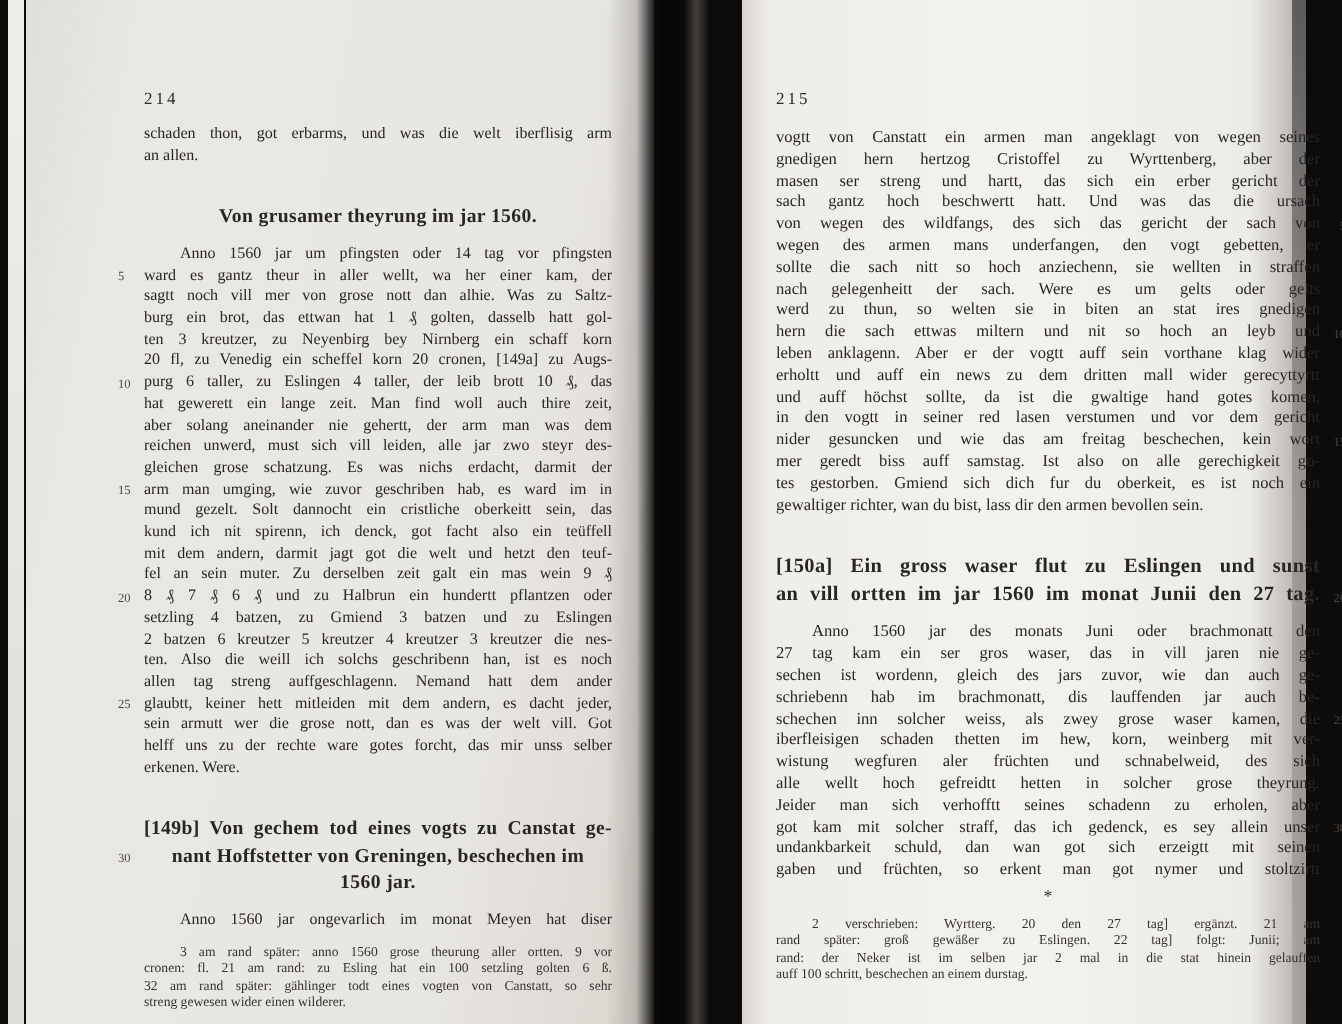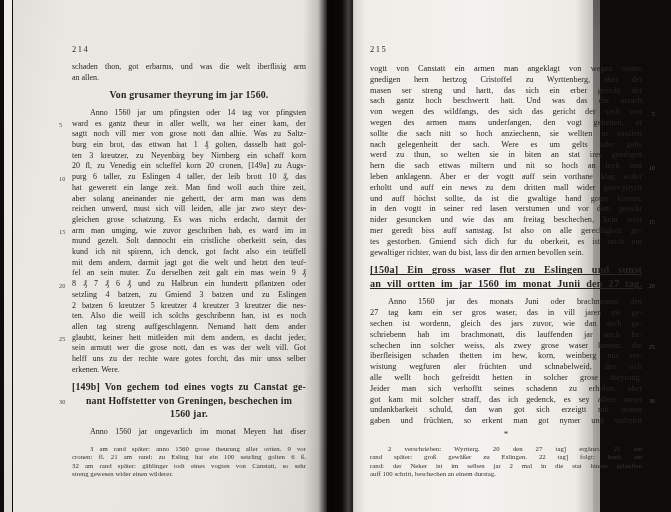--- a/index.html
+++ b/index.html
@@ -11,21 +11,21 @@
   .edge-white{
     position:absolute;left:4px;top:0;width:8px;height:100%;
     background:linear-gradient(180deg,#efeeea,#dedcd6);
   }
   .page{position:absolute;top:0;height:512px;}
   .page-left{
     left:13px;width:314px;
     background:linear-gradient(100deg,#e0ded8 0%,#eae8e3 15%,#e8e6e1 70%,#d9d6d0 100%);
   }
   .page-right{
-    left:353px;width:247px;
+    left:371px;width:282px;
     background:linear-gradient(90deg,#d7d4ce 0%,#efede8 5%,#f4f2ee 50%,#edebe6 90%,#b5b2ad 99%);
   }
   .page-right .curl{
     position:absolute;right:0;top:0;width:7px;height:100%;
     background:linear-gradient(180deg,rgba(20,19,17,.55),rgba(60,58,54,.25) 45%,rgba(90,88,84,.2));
   }
   .gutter{
     position:absolute;left:303px;top:0;width:54px;height:512px;z-index:6;
     background:linear-gradient(90deg,
       rgba(30,28,24,0) 0%,rgba(30,28,24,.18) 28%,rgba(12,11,9,.85) 43%,
@@ -39,23 +39,23 @@
   .textblock{position:absolute;color:#282622;}
   .page-left .textblock{left:59px;top:62px;width:234px;}
   .page-right .textblock{left:17px;top:64px;width:272px;}
 
   .ln{position:relative;text-align:justify;text-align-last:justify;}
   .blk.body .ln{font-size:8px;line-height:10.7px;}
   .page-right .blk.body .ln{font-size:8.3px;line-height:10.8px;}
   .a-c{text-align:center !important;text-align-last:center !important;}
   .a-l{text-align-last:left !important;}
   .ind{text-indent:18px;}
-  .blk.heading{margin:5px 0 6px;}
+  .blk.heading{margin:19px 0 6px;}
   .blk.heading .ln{font-weight:700;font-size:9.8px;line-height:13.5px;letter-spacing:.2px;}
-  .page-right .blk.heading .ln{font-size:10.2px;line-height:14px;text-decoration:underline;}
+  .page-right .blk.heading .ln{font-size:10.2px;line-height:14px;}
   .blk.footnote{margin-top:7px;}
   .blk.footnote .ln{font-size:6.8px;line-height:8.5px;color:#35332f;}
   .blk.separator{margin-top:3px;}
   .blk.separator .ln{font-size:9px;line-height:8px;color:#35332f;}
   .num{
     position:absolute;top:1.5px;font-size:6.3px;font-weight:400;
     color:#4a4742;text-indent:0;letter-spacing:0;
   }
   .page-left .num{left:-13px;}
   .page-right .num{right:-13px;}

